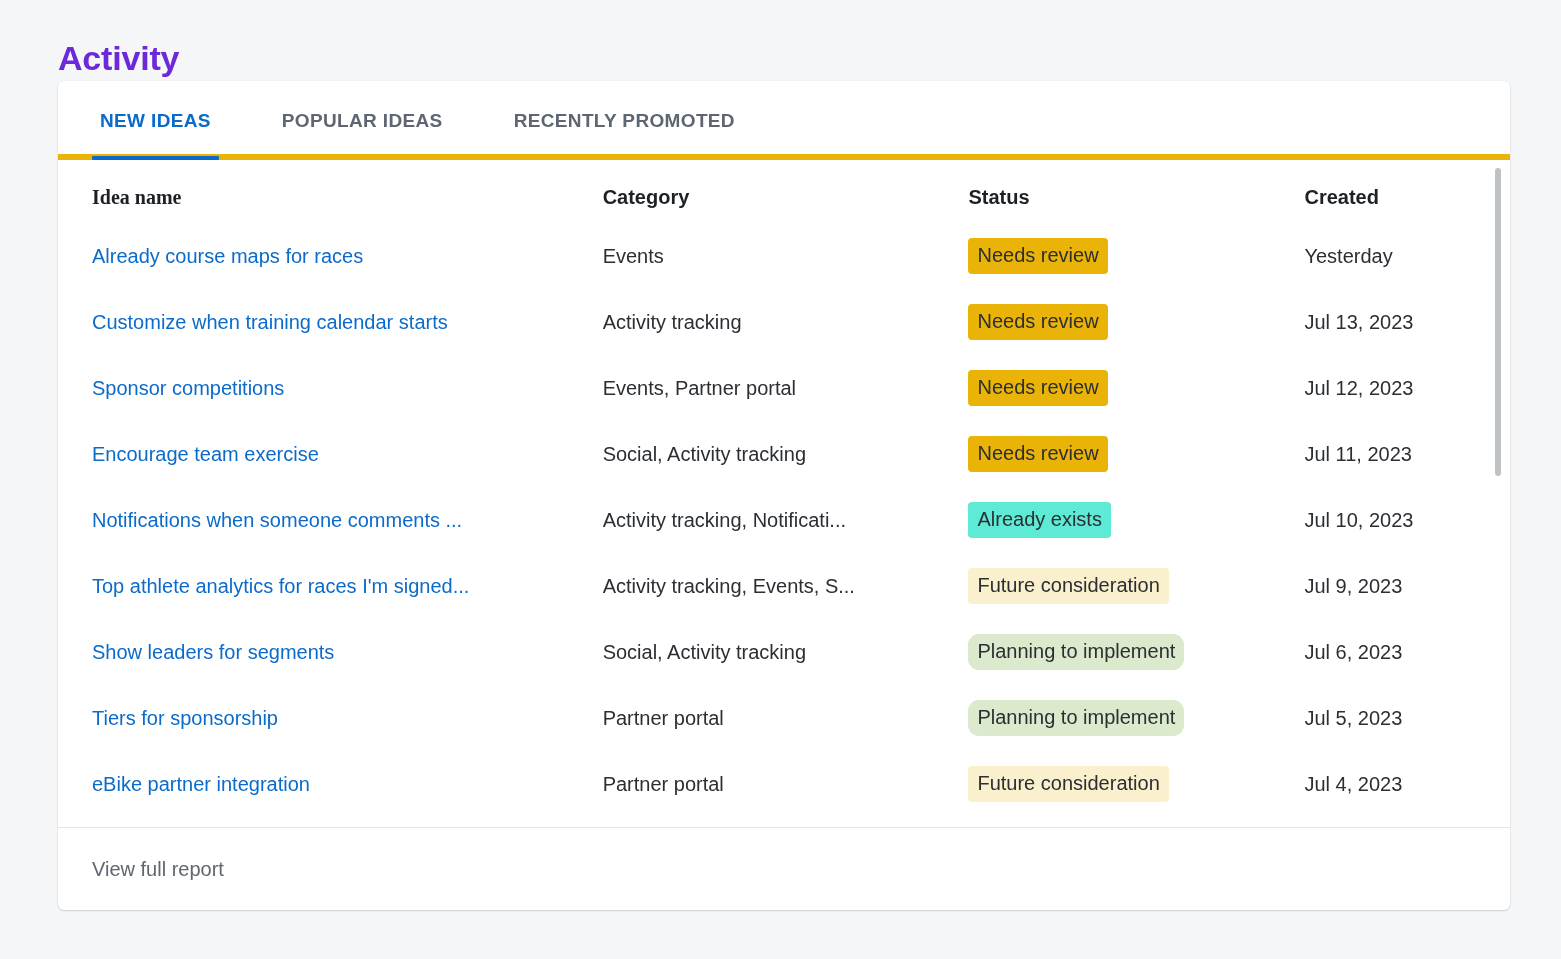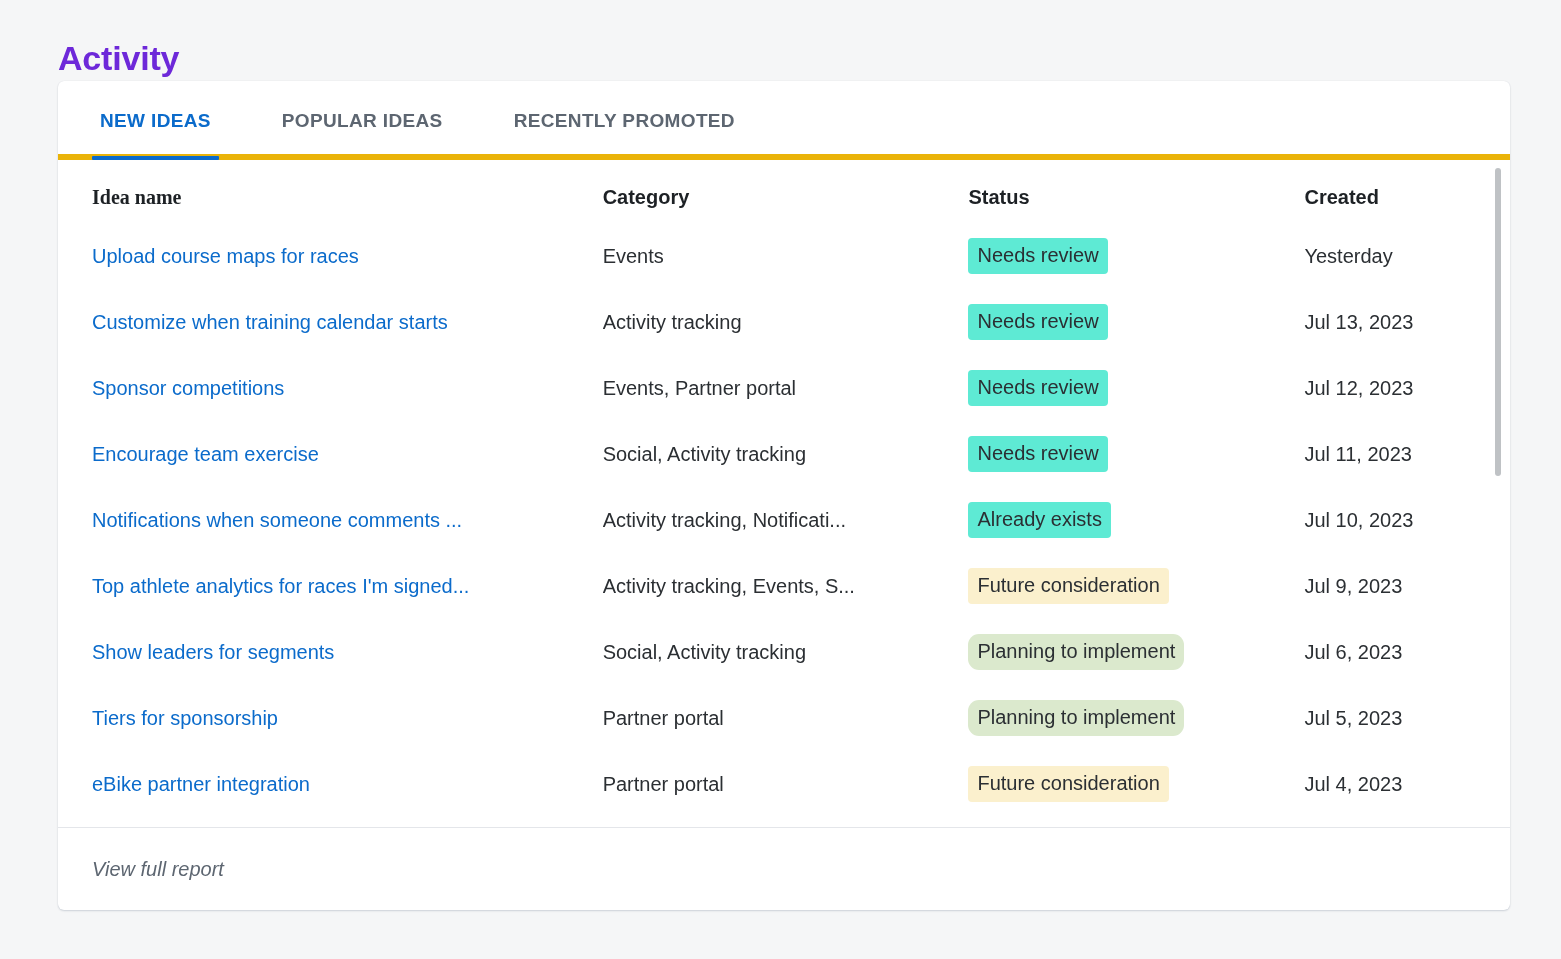--- a/index.html
+++ b/index.html
@@ -148,21 +148,21 @@
 
   .badge {
     display: inline-block;
     padding: 3px 9px 5px 9px;
     border-radius: 4px;
     font-size: 20px;
     line-height: 28px;
     color: #2b2f33;
     white-space: nowrap;
   }
-  .badge-blue   { background: #5eead4; }
+  .badge-blue   { background: #eab308; }
   .badge-pink   { background: #5eead4; }
   .badge-yellow { background: #fbf0cd; }
   .badge-green  { background: #dbe9cd; border-radius: 11px; }
 
   .date-text { color: #2b2f33; white-space: nowrap; }
 
   
   .scrollbar-track {
     position: absolute;
     top: 0;
@@ -184,21 +184,20 @@
   }
 
   
   .card-footer {
     flex: 0 0 83px;
     height: 83px;
     border-top: 1px solid #e4e6ea;
     display: flex;
     align-items: center;
     padding-left: 34px;
-    font-style: italic;
   }
   .footer-link {
     font-size: 20px;
     color: #5d6671;
     text-decoration: none;
     cursor: pointer;
   }
 </style>
 </head>
 <body>
@@ -223,21 +222,21 @@
               <th class="col-name">Idea name</th>
               <th class="col-cat">Category</th>
               <th class="col-status">Status</th>
               <th class="col-date">Created</th>
             </tr>
           </thead>
           <tbody>
 
             <tr>
               <td class="col-name">
-                <a class="idea-link">Upload course maps for races</a>
+                <a class="idea-link">Already course maps for races</a>
               </td>
               <td class="col-cat">
                 <span class="cat-text">Events</span>
               </td>
               <td class="col-status">
                 <span class="badge badge-blue">Needs review</span>
               </td>
               <td class="col-date">
                 <span class="date-text">Yesterday</span>
               </td>

